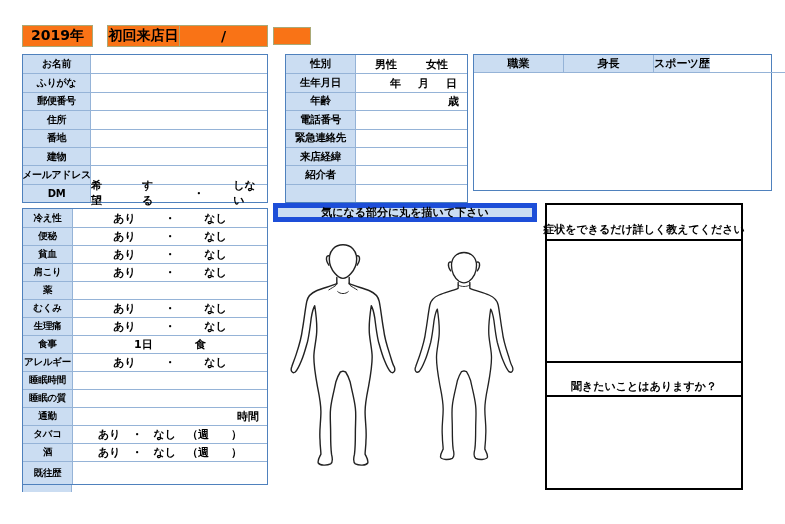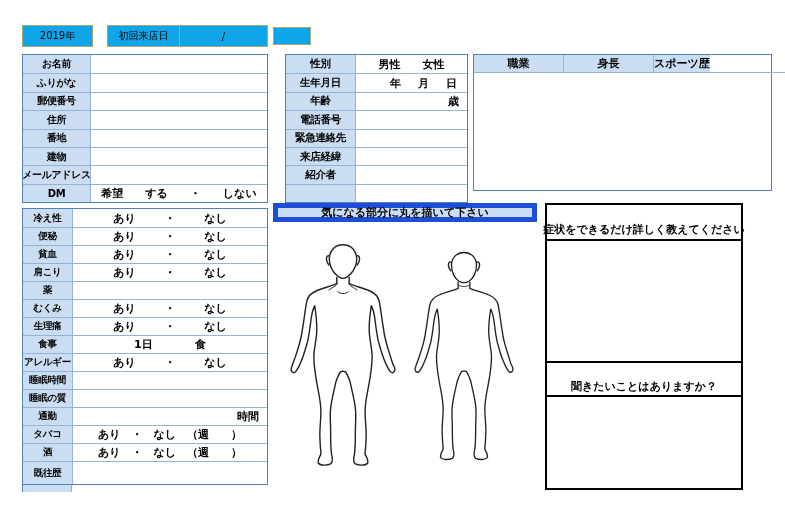--- a/index.html
+++ b/index.html
@@ -1,22 +1,22 @@
 <!DOCTYPE html>
 <html><head>
 <meta charset="utf-8">
 <style>
   html,body{margin:0;padding:0;background:#fff;}
   .sheet{position:relative;width:785px;height:524px;background:#fff;overflow:hidden;
          font-family:"DejaVu Sans","Liberation Sans",sans-serif;color:#000;}
   .abs{position:absolute;box-sizing:border-box;}
 
   
-  .ybox{background:#0ea5e9;border:1px solid #A9A977;display:flex;align-items:center;justify-content:center;
-        font-weight:400;font-size:10px;}
+  .ybox{background:#f97316;border:1px solid #A9A977;display:flex;align-items:center;justify-content:center;
+        font-weight:700;font-size:14px;}
   .year-cell{left:22px;top:25px;width:71px;height:22px;}
   .visit-cell{left:107px;top:25px;width:161px;height:22px;padding:0;}
   .visit-label{width:71px;height:100%;display:flex;align-items:center;justify-content:center;border-right:1px solid #A9A977;}
   .visit-value{flex:1;display:flex;align-items:center;justify-content:center;}
   .small-cell{left:273px;top:27px;width:38px;height:18px;}
 
   
   .table{position:absolute;box-sizing:border-box;border:1px solid #4F81BD;background:#fff;}
   .trow{display:flex;box-sizing:border-box;}
   .trow + .trow{border-top:1px solid #95B3D7;}
@@ -35,21 +35,21 @@
   .health{left:22px;top:208px;width:246px;}
   .health .trow{height:18px;}
   .health .trow.tall{height:23px;}
   .health .tlabel{width:50px;font-size:9.5px;letter-spacing:-0.3px;}
   .health-fragment{left:22px;top:485px;width:50px;height:7px;background:#CBDDF2;
                    border-left:1px solid #4F81BD;border-right:1px solid #95B3D7;}
 
   
   .spread{justify-content:space-around;padding:0 26px;}
   .spread2{justify-content:space-around;padding:0 40px;}
-  .centergap{justify-content:center;gap:22px;}
+  .centergap{justify-content:center;gap:29px;}
   .rightgap{justify-content:flex-end;gap:17px;padding-right:10px;}
   .right{justify-content:flex-end;padding-right:8px;}
   .weekrow{justify-content:center;gap:11px;}
 
   
   .occupation{left:473px;top:54px;width:299px;height:137px;display:flex;flex-direction:row;}
   .oc-row{display:flex;height:18.4px;border-bottom:1px solid #95B3D7;box-sizing:border-box;flex-shrink:0;}
   .oc-cell{box-sizing:border-box;border-right:1px solid #95B3D7;}
   .oc-cell.c3{border-right:none;flex:1;}
   .c1{width:90px;} .c2{width:90px;}

